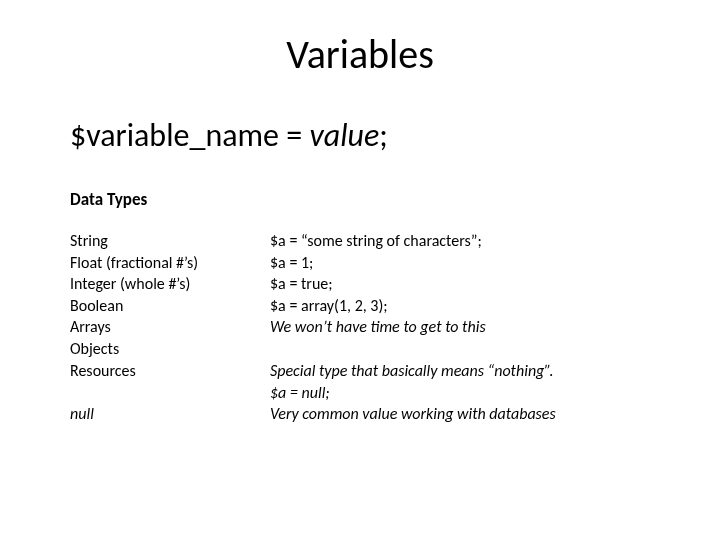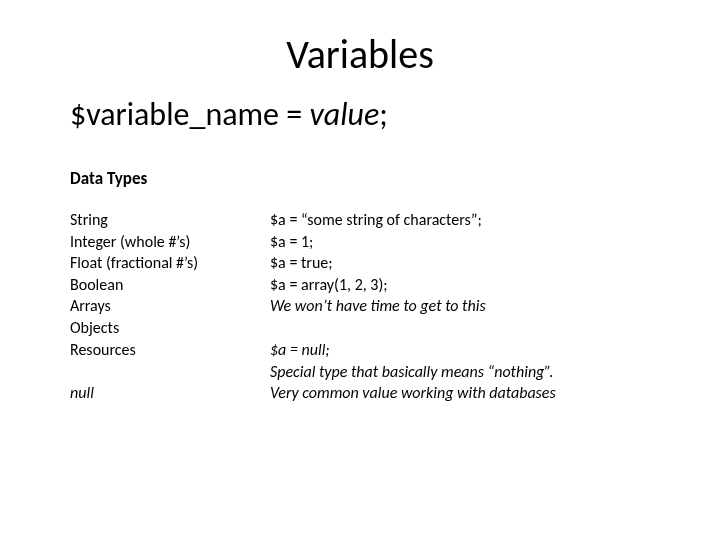--- a/index.html
+++ b/index.html
@@ -16,21 +16,21 @@
     height: 540px;
     position: relative;
     box-sizing: border-box;
     padding: 20px 70px 20px 70px;
   }
   .title {
     text-align: center;
     font-size: 40px;
     font-weight: 400;
     margin-top: 10px;
-    margin-bottom: 16px;
+    margin-bottom: 37px;
   }
   .syntax-line {
     text-align: left;
     font-size: 32px;
     font-weight: 400;
     margin-bottom: 34px;
   }
   .syntax-line .italic {
     font-style: italic;
   }
@@ -72,35 +72,35 @@
 
   <div class="syntax-line">
     <span>$variable_name = </span><span class="italic">value</span><span>;</span>
   </div>
 
   <div class="subheading">Data Types</div>
 
   <div class="columns">
     <div class="col-left">
       <div class="row">String</div>
+      <div class="row">Float (fractional #’s)</div>
       <div class="row">Integer (whole #’s)</div>
-      <div class="row">Float (fractional #’s)</div>
       <div class="row">Boolean</div>
       <div class="row">Arrays</div>
       <div class="row">Objects</div>
       <div class="row">Resources</div>
       <div class="gap"></div>
       <div class="row italic">null</div>
     </div>
     <div class="col-right">
       <div class="row">$a = “some string of characters”;</div>
       <div class="row">$a = 1;</div>
       <div class="row">$a = true;</div>
       <div class="row">$a = array(1, 2, 3);</div>
       <div class="row italic">We won’t have time to get to this</div>
       <div class="gap"></div>
+      <div class="row italic">Special type that basically means “nothing”.</div>
       <div class="row italic">$a = null;</div>
-      <div class="row italic">Special type that basically means “nothing”.</div>
       <div class="row italic">Very common value working with databases</div>
     </div>
   </div>
 
 </div>
 
 </body></html>

